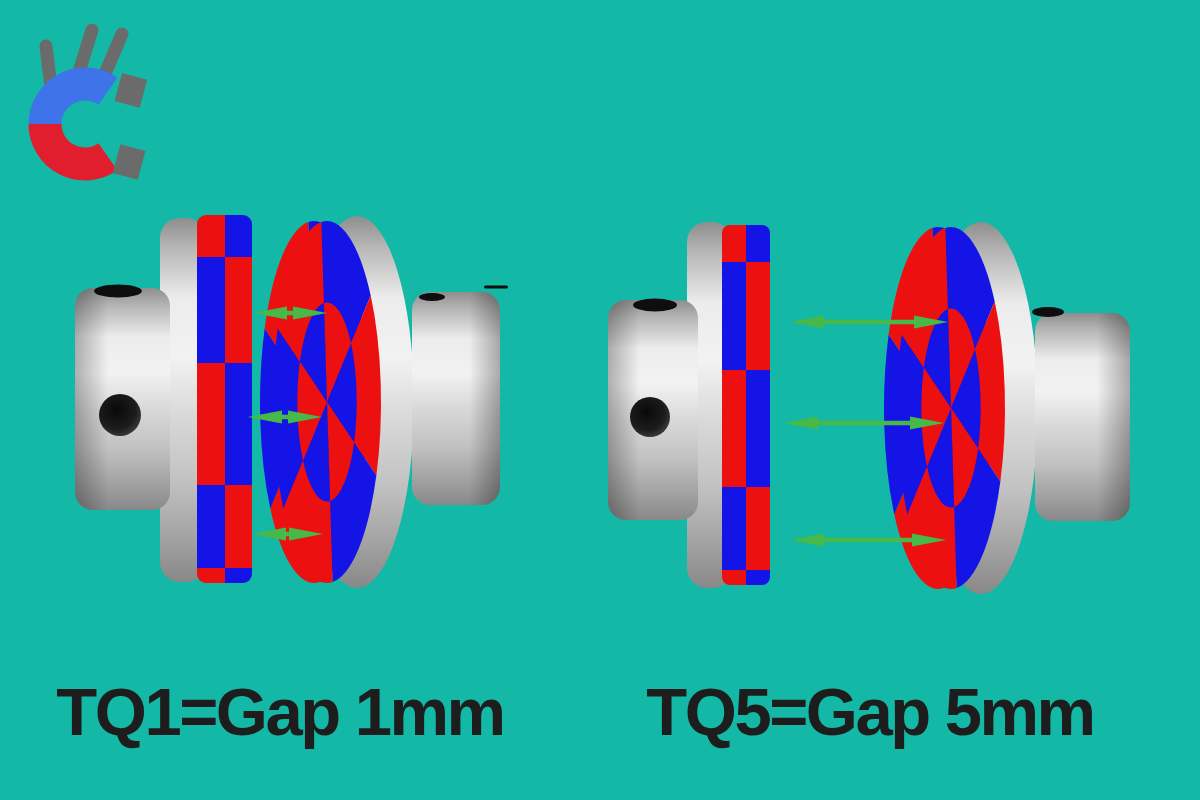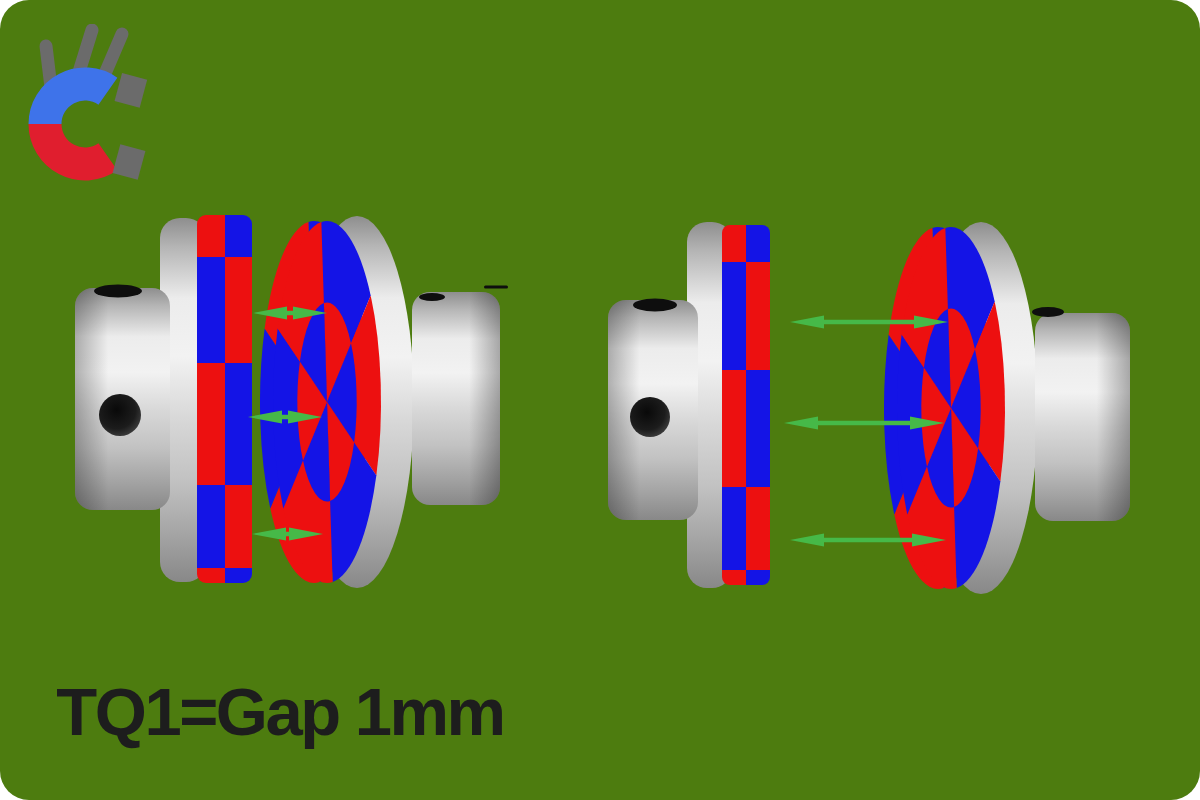--- a/index.html
+++ b/index.html
@@ -24,21 +24,21 @@
   .ahead{fill:var(--arrow-green,#46b948);}
   .logo-blue{stroke:var(--logo-blue,#3e73ea);}
   .logo-red{stroke:var(--logo-red,#e01e2e);}
   .logo-gray{fill:var(--logo-gray,#6b6b6b);}
   .logo-ray{stroke:var(--logo-gray,#6b6b6b);}
   .screw{fill:#0e0e0e;}
 </style>
 </head>
 <body>
 
-<div id="canvas" style="background: #4d7c0f; border-radius: 29px;">
+<div id="canvas" style="background: #14b8a6;">
 
   <svg id="logo-svg" width="140" height="160" viewBox="0 0 140 160">
     <g fill="none" stroke-width="13" stroke-linecap="round" class="logo-ray" stroke="#6b6b6b">
       <line x1="30" y1="72" x2="24" y2="22"></line>
       <line x1="57" y1="48" x2="70" y2="6"></line>
       <line x1="82" y1="52" x2="100" y2="10"></line>
     </g>
     <g>
       <path class="logo-blue" stroke="#3e73ea" d="M85.9,67.2 A40,40 0 0 0 23,100" fill="none" stroke-width="33" stroke-linecap="butt"></path>
       <path class="logo-red" stroke="#e01e2e" d="M23,100 A40,40 0 0 0 85.9,132.8" fill="none" stroke-width="33" stroke-linecap="butt"></path>
@@ -248,14 +248,15 @@
       </g>
       <g>
         <line class="ashaft" x1="212" y1="335" x2="324" y2="335"></line>
         <polygon class="ahead" points="190,335 224,328.5 224,341.5"></polygon>
         <polygon class="ahead" points="346,335 312,328.5 312,341.5"></polygon>
       </g>
     </g>
   </svg>
 
   <div id="caption-tq1" class="caption">TQ1=Gap 1mm</div>
+  <div id="caption-tq5" class="caption">TQ5=Gap 5mm</div>
 
 </div>
 
 </body></html>

